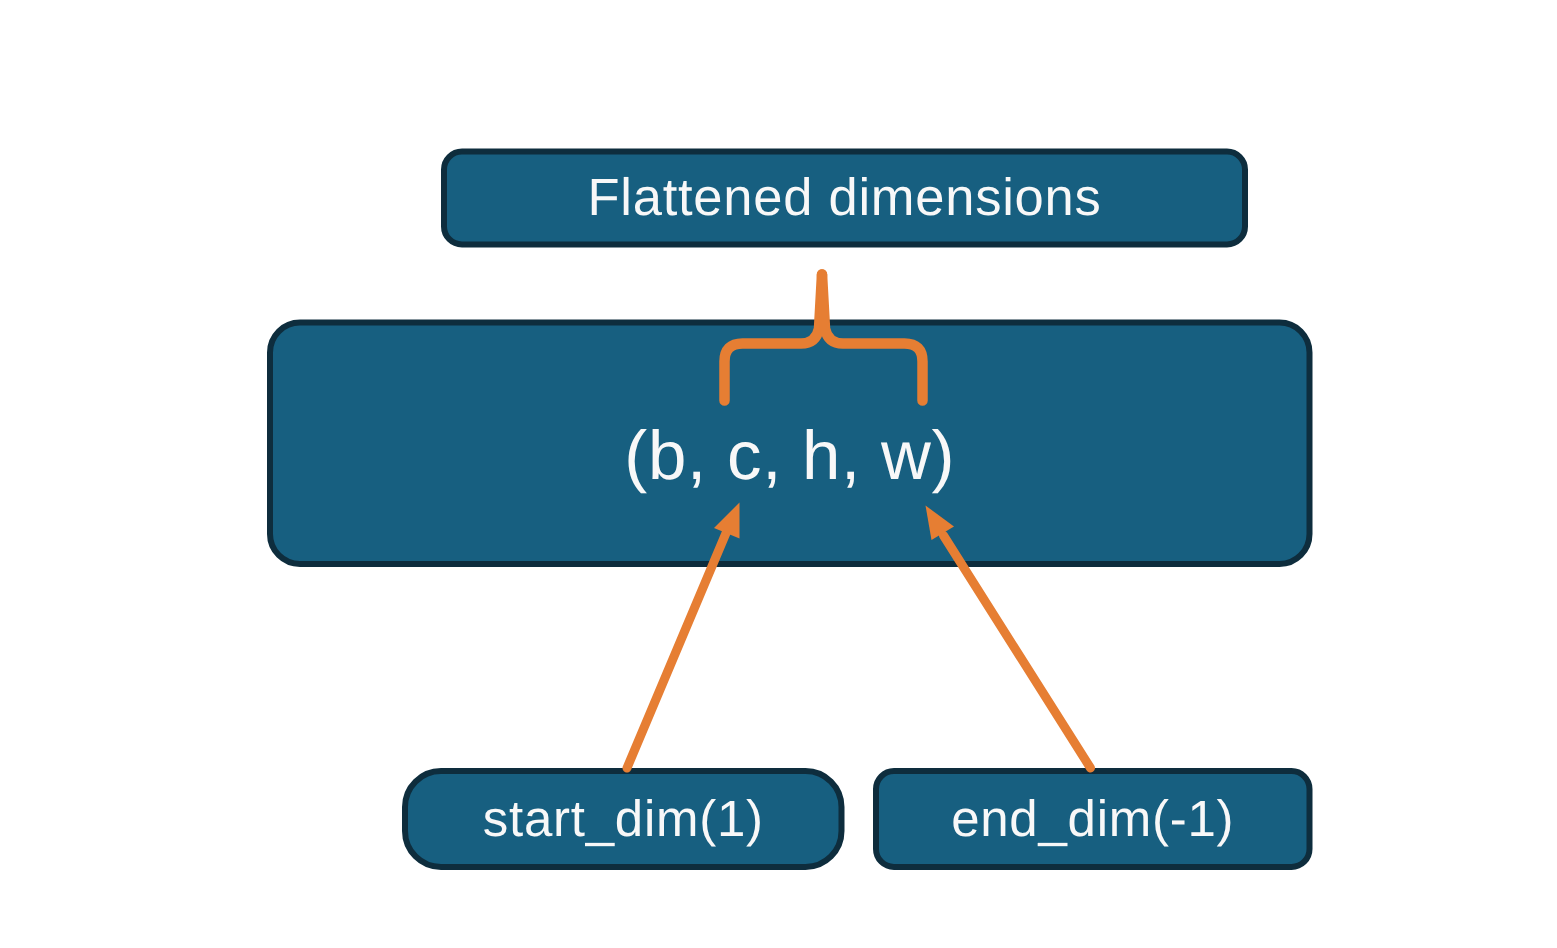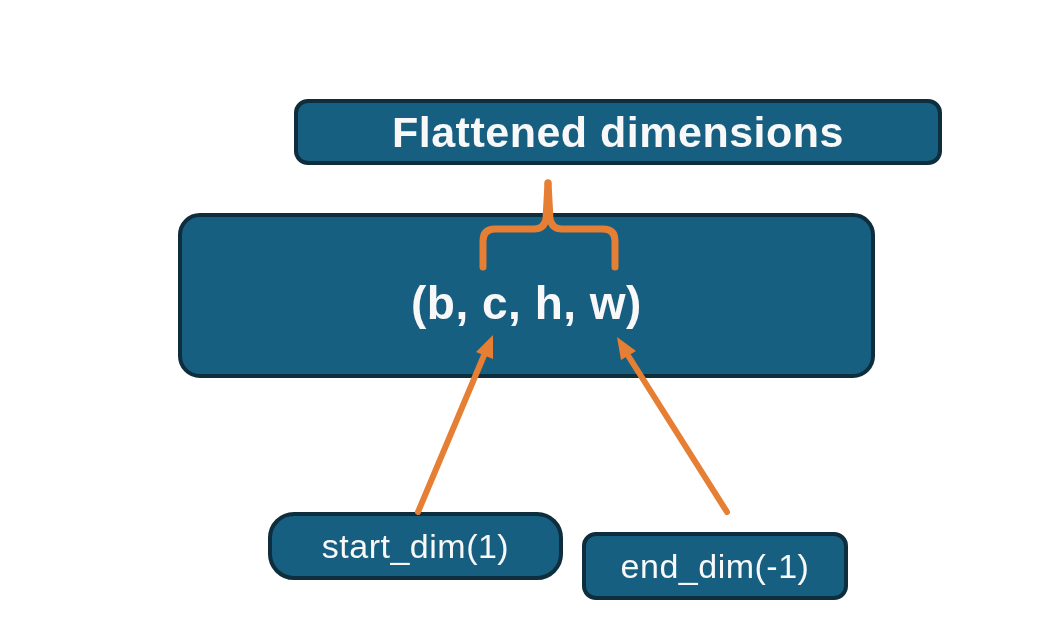--- a/index.html
+++ b/index.html
@@ -30,44 +30,42 @@
     align-items:center;
     justify-content:center;
     color:var(--text-light);
   }
   .node .label{
     white-space:nowrap;
     letter-spacing:0.5px;
   }
   .title-box{
     left:294px; top:99px;
-    width:648px; height:66px;
+    width:538px; height:66px;
     border-radius:14px;
-    font-size:43px;
-    font-weight:bold;
+    font-size:35px;
   }
   .tensor-box{
     left:178px; top:213px;
     width:697px; height:165px;
     border-radius:22px;
     font-size:46px;
   }
   .tensor-box .label{
     margin-top:14px; 
-    font-weight:bold;
   }
   .start-box{
     left:268px; top:512px;
     width:295px; height:68px;
     border-radius:26px;
     font-size:34px;
   }
   .end-box{
-    left:582px; top:532px;
-    width:266px; height:68px;
+    left:582px; top:512px;
+    width:293px; height:68px;
     border-radius:14px;
     font-size:34px;
   }
   svg.overlay{
     position:absolute;
     left:0; top:0;
     width:1038px;
     height:632px;
     pointer-events:none;
     color:var(--accent);

